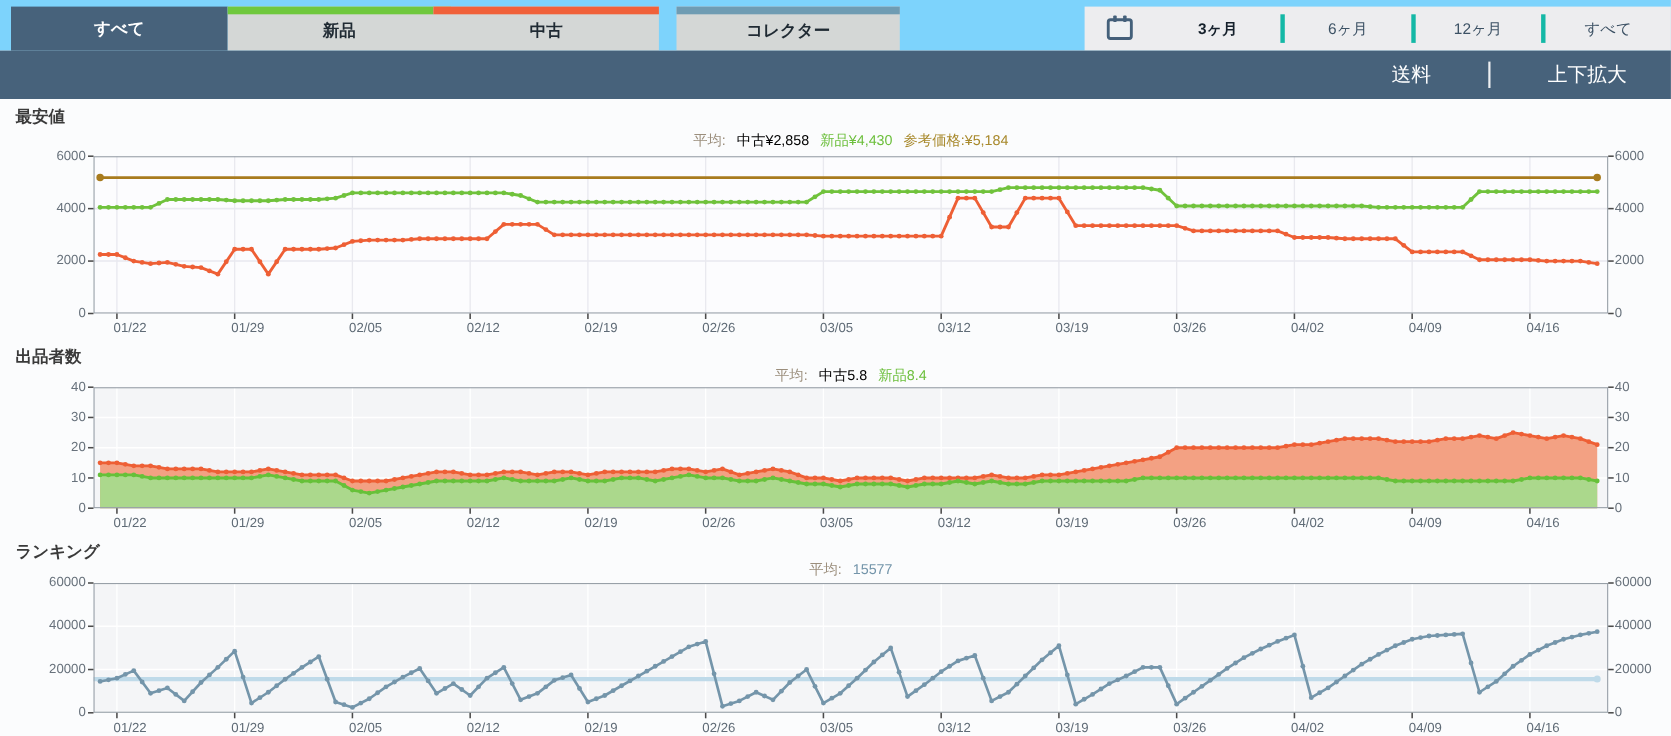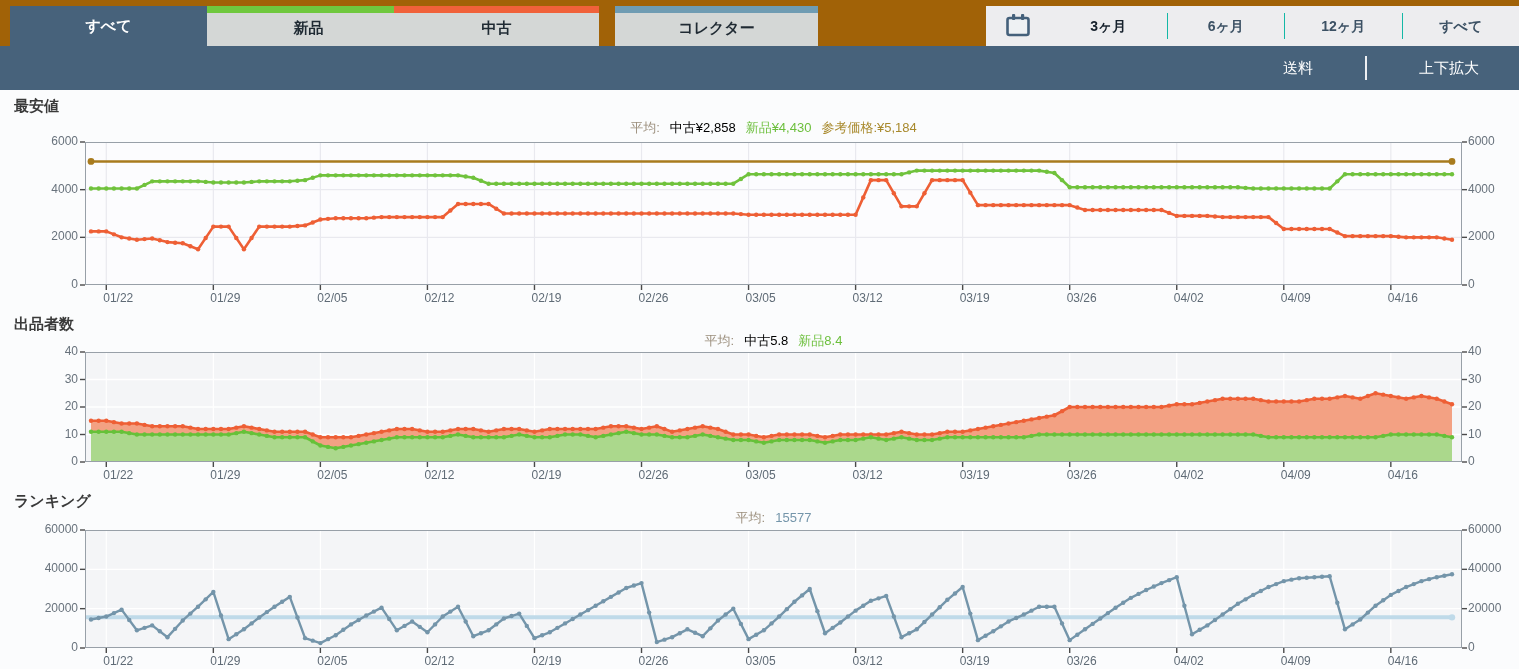--- a/index.html
+++ b/index.html
@@ -1,36 +1,36 @@
 <!DOCTYPE html>
 <html><head>
 <meta charset="utf-8">
 <style>
   html,body{margin:0;padding:0;background:#fbfcfd;font-family:"Liberation Sans","DejaVu Sans",sans-serif;}
   .app{position:relative;width:1519px;height:669px;background:#fbfcfd;overflow:hidden;}
 
   
-  .topbar{position:absolute;left:0;top:0;width:1519px;height:46px;background:#a16207;}
+  .topbar{position:absolute;left:0;top:0;width:1519px;height:46px;background:#7dd3fc;}
   .tab{position:absolute;top:6px;height:40px;box-sizing:border-box;display:flex;align-items:center;justify-content:center;
        font-size:15px;font-weight:bold;color:#1f2a33;background:#d4d7d6;cursor:pointer;}
   .tab.active{background:#47627b;color:#ffffff;border-top:none;}
   .tab .strip{position:absolute;left:0;top:0;width:100%;height:7px;}
   .tab-label{position:relative;top:2px;}
   .tab.active .tab-label{top:0;}
 
   
   .rangebar{position:absolute;left:986px;top:6px;width:533px;height:40px;background:#ededef;display:flex;align-items:center;}
   .rb-icon{width:64px;display:flex;align-items:center;justify-content:center;}
   .rb-item{flex:1;text-align:center;font-size:14px;color:#3c5164;height:26px;line-height:26px;cursor:pointer;}
-  .rb-item.sep{border-left:1px solid #14b8a6;font-weight:bold;}
+  .rb-item.sep{border-left:4px solid #14b8a6;}
   .rb-item.active{font-weight:bold;color:#15202b;}
 
   
   .subbar{position:absolute;left:0;top:46px;width:1519px;height:44px;background:#47627b;display:flex;align-items:center;justify-content:flex-end;}
-  .sb-btn{color:#ffffff;font-size:15px;cursor:pointer;text-align:center;}
+  .sb-btn{color:#ffffff;font-size:18px;cursor:pointer;text-align:center;}
   .sb-shipping{margin-right:52px;}
   .sb-divider{width:2px;height:24px;background:#ffffff;opacity:.9;}
   .sb-expand{margin-left:52px;margin-right:40px;}
 
   
   .chart-block{position:absolute;left:0;width:1263px;}
   #blk-minprice{top:95px;height:218px;}
   #blk-sellers{top:313px;height:177px;}
   #blk-ranking{top:490px;height:179px;}
   .chart-title{position:absolute;left:14px;top:2px;margin:0;font-size:15px;font-weight:bold;color:#3a3a3a;}

